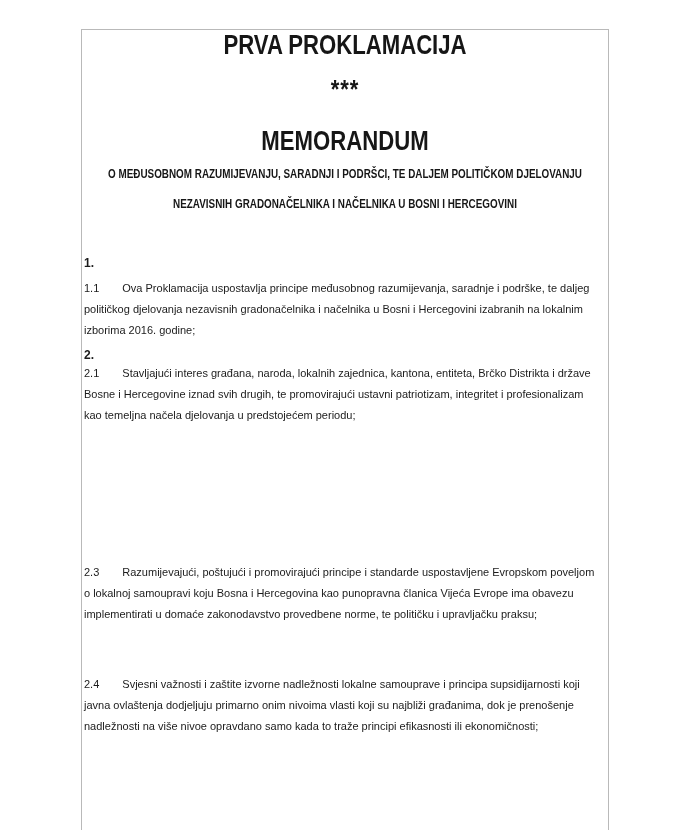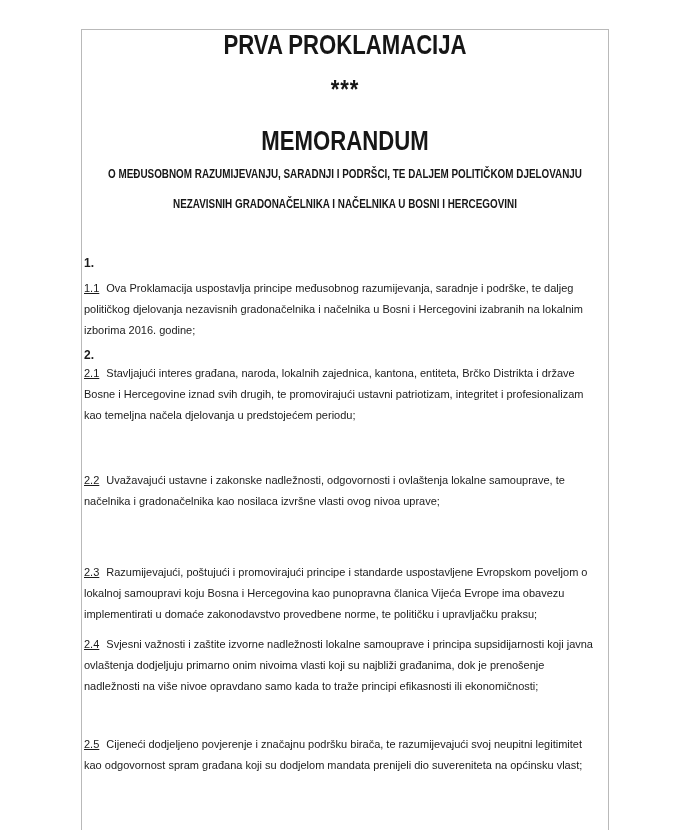--- a/index.html
+++ b/index.html
@@ -73,25 +73,24 @@
   .section-number {
     font-weight: bold;
     font-size: 12px;
   }
   .sec-1 { top: 223px; }
   .par-1-1 { top: 248px; }
   .sec-2 { top: 315px; }
   .par-2-1 { top: 333px; }
   .par-2-2 { top: 440px; }
   .par-2-3 { top: 532px; }
-  .par-2-4 { top: 604px; }
+  .par-2-4 { top: 644px; }
   .par-2-5 { top: 704px; }
   .pnum {
-    margin-right: 7px;
-    text-decoration: underline;
+    margin-right: 23px;
   }
 </style>
 </head>
 <body>
 
 <div class="page">
 
   <div class="center-line doc-title">PRVA PROKLAMACIJA</div>
 
   <div class="center-line separator">***</div>
@@ -107,29 +106,23 @@
   <div class="block par-1-1">
     <span class="pnum">1.1</span><span>Ova Proklamacija uspostavlja principe međusobnog razumijevanja, saradnje i podrške, te daljeg političkog djelovanja nezavisnih gradonačelnika i načelnika u Bosni i Hercegovini izabranih na lokalnim izborima 2016. godine;</span>
   </div>
 
   <div class="block section-number sec-2">2.</div>
 
   <div class="block par-2-1">
     <span class="pnum">2.1</span><span>Stavljajući interes građana, naroda, lokalnih zajednica, kantona, entiteta, Brčko Distrikta i države Bosne i Hercegovine iznad svih drugih, te promovirajući ustavni patriotizam, integritet i profesionalizam kao temeljna načela djelovanja u predstojećem periodu;</span>
   </div>
 
-  <div class="block par-2-2">
-    <span class="pnum">2.2</span><span>Uvažavajući ustavne i zakonske nadležnosti, odgovornosti i ovlaštenja lokalne samouprave, te načelnika i gradonačelnika kao nosilaca izvršne vlasti ovog nivoa uprave;</span>
-  </div>
 
   <div class="block par-2-3">
     <span class="pnum">2.3</span><span>Razumijevajući, poštujući i promovirajući principe i standarde uspostavljene Evropskom poveljom o lokalnoj samoupravi koju Bosna i Hercegovina kao punopravna članica Vijeća Evrope ima obavezu implementirati u domaće zakonodavstvo provedbene norme, te političku i upravljačku praksu;</span>
   </div>
 
   <div class="block par-2-4">
     <span class="pnum">2.4</span><span>Svjesni važnosti i zaštite izvorne nadležnosti lokalne samouprave i principa supsidijarnosti koji javna ovlaštenja dodjeljuju primarno onim nivoima vlasti koji su najbliži građanima, dok je prenošenje nadležnosti na više nivoe opravdano samo kada to traže principi efikasnosti ili ekonomičnosti;</span>
   </div>
 
-  <div class="block par-2-5">
-    <span class="pnum">2.5</span><span>Cijeneći dodjeljeno povjerenje i značajnu podršku birača, te razumijevajući svoj neupitni legitimitet kao odgovornost spram građana koji su dodjelom mandata prenijeli dio suvereniteta na općinsku vlast;</span>
-  </div>
 
 </div>
 
 </body></html>

